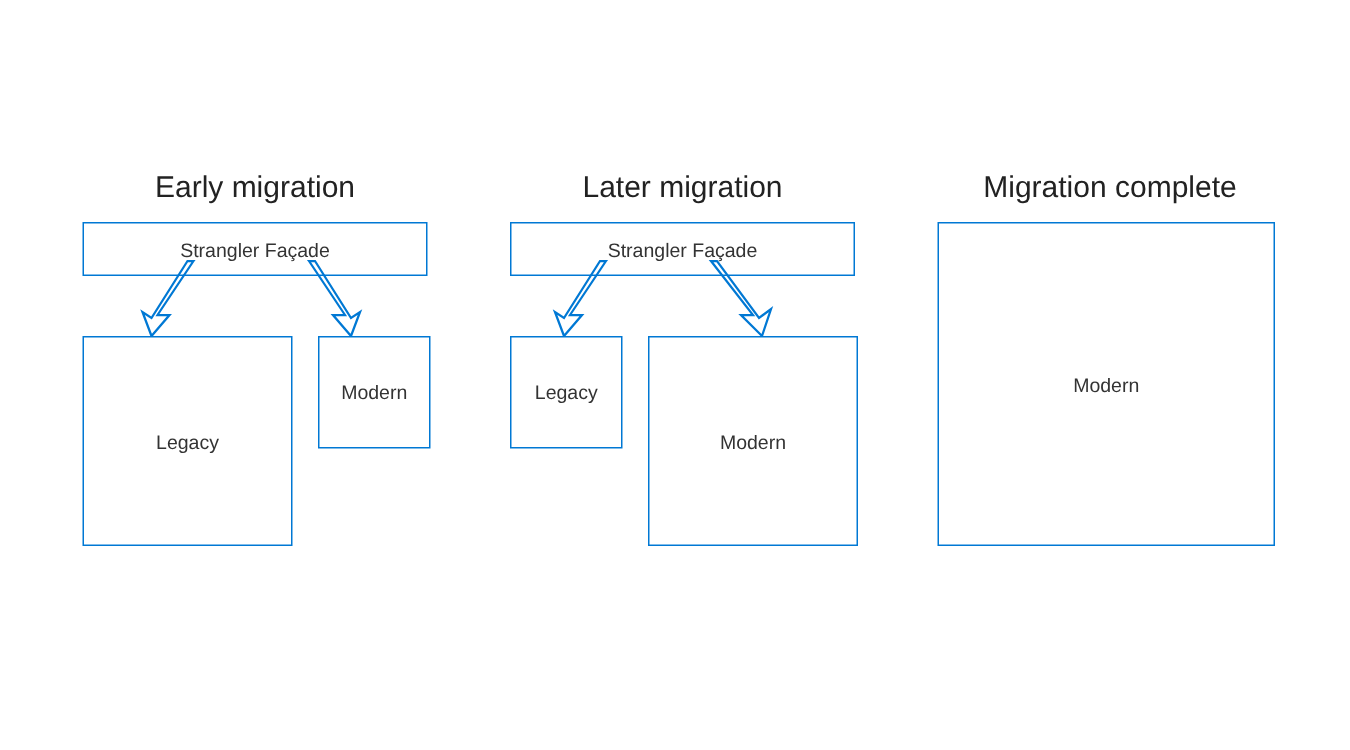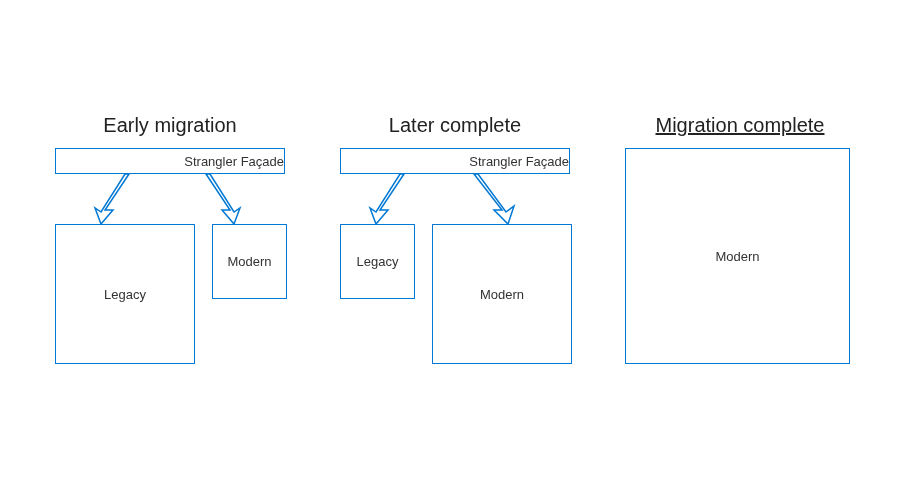--- a/index.html
+++ b/index.html
@@ -23,22 +23,21 @@
     border: 1.5px solid #0078d4;
     background: #ffffff;
     display: flex;
     align-items: center;
     justify-content: center;
     font-size: 13px;
     color: #333;
     box-sizing: border-box;
   }
   .facade {
-    height: 26px;
-    justify-content: flex-end;
+    height: 36px;
   }
   svg.arrow {
     position: absolute;
     overflow: visible;
   }
   svg.arrow path {
     fill: none;
     stroke: #0078d4;
     stroke-width: 1.5;
   }
@@ -61,21 +60,21 @@
 </svg>
 
 <div class="box" style="left:55px; top:224px; width:140px; height:140px;">
   <span>Legacy</span>
 </div>
 
 <div class="box" style="left:212px; top:224px; width:75px; height:75px;">
   <span>Modern</span>
 </div>
 
-<div class="stage-title" style="left:340px; top:114px; width:230px;">Later complete</div>
+<div class="stage-title" style="left:340px; top:114px; width:230px;">Later migration</div>
 
 <div class="box facade" style="left:340px; top:148px; width:230px;">
   <span>Strangler Façade</span>
 </div>
 
 <svg class="arrow" style="left:370px; top:174px;" width="40" height="52">
   <path d="M34 0 L10 36 L18 36 L6 50 L0 34 L6 38 L30 0 Z"></path>
 </svg>
 
 <svg class="arrow" style="left:468px; top:174px;" width="48" height="52">
@@ -83,17 +82,17 @@
 </svg>
 
 <div class="box" style="left:340px; top:224px; width:75px; height:75px;">
   <span>Legacy</span>
 </div>
 
 <div class="box" style="left:432px; top:224px; width:140px; height:140px;">
   <span>Modern</span>
 </div>
 
-<div class="stage-title" style="left:625px; top:114px; width:230px;text-decoration:underline;">Migration complete</div>
+<div class="stage-title" style="left:625px; top:114px; width:230px;">Migration complete</div>
 
 <div class="box" style="left:625px; top:148px; width:225px; height:216px;">
   <span>Modern</span>
 </div>
 
 </body></html>

